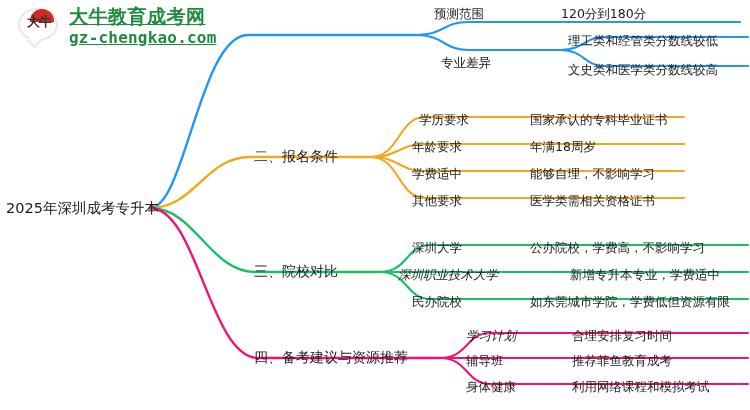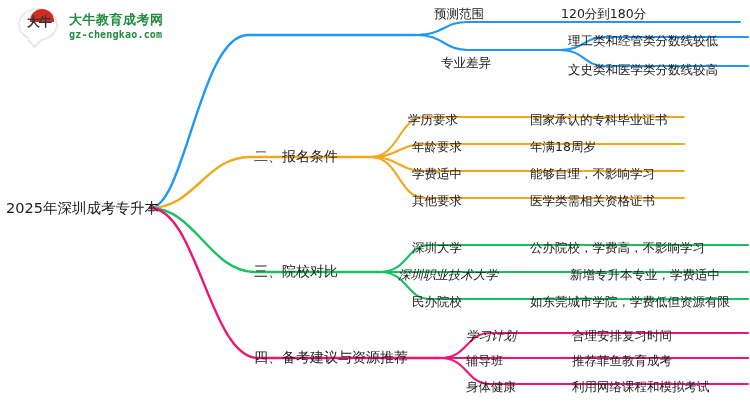--- a/index.html
+++ b/index.html
@@ -30,26 +30,28 @@
     position:absolute;left:12px;top:3px;width:24px;height:13px;
     background:#d32b22;border-radius:14px 14px 0 0;
   }
   .mark-text{
     position:absolute;left:4px;top:9px;width:34px;text-align:center;
     font-size:13px;font-weight:bold;color:#333;line-height:1.05;
     font-family:"DejaVu Sans",sans-serif;letter-spacing:-1px;
   }
   .logo-txt{display:flex;flex-direction:column;line-height:1;}
   .logo-main{
-    font-size:13px;font-weight:bold;color:#1f8b3d;letter-spacing:.5px;
+    font-size:19px;font-weight:bold;color:#1f8b3d;letter-spacing:.5px;
     font-family:"DejaVu Sans",sans-serif;
+    text-decoration:underline;
   }
   .logo-sub{
-    font-size:10px;font-weight:bold;color:#1f8b3d;margin-top:4px;letter-spacing:.2px;
+    font-size:16px;font-weight:bold;color:#1f8b3d;margin-top:4px;letter-spacing:.2px;
     font-family:"DejaVu Sans Mono","Liberation Mono",monospace;
+    text-decoration:underline;
   }
 
   
   .node{
     position:absolute;white-space:nowrap;color:#1b1b1b;
     font-family:"DejaVu Sans","Liberation Sans",sans-serif;
   }
   .root{font-size:14.5px;}
   .lvl1{font-size:14px;}
   .lvl2{font-size:12.5px;text-align:right;}
@@ -104,21 +106,21 @@
 
   <div class="node lvl2" style="left:434px;top:6px;">预测范围</div>
   <div class="node lvl3" style="left:561px;top:6px;">120分到180分</div>
 
   <div class="node lvl2" style="left:441px;top:55px;">专业差异</div>
   <div class="node lvl3" style="left:568px;top:33px;">理工类和经管类分数线较低</div>
   <div class="node lvl3" style="left:568px;top:62px;">文史类和医学类分数线较高</div>
 
   <div class="node lvl1" style="left:254px;top:148px;">二、报名条件</div>
 
-  <div class="node lvl2" style="left:408px;top:112px;">学历要求</div>
+  <div class="node lvl2" style="left:419px;top:112px;">学历要求</div>
   <div class="node lvl3" style="left:530px;top:112px;">国家承认的专科毕业证书</div>
 
   <div class="node lvl2" style="left:412px;top:139px;">年龄要求</div>
   <div class="node lvl3" style="left:530px;top:139px;">年满18周岁</div>
 
   <div class="node lvl2" style="left:412px;top:166px;">学费适中</div>
   <div class="node lvl3" style="left:530px;top:166px;">能够自理，不影响学习</div>
 
   <div class="node lvl2" style="left:412px;top:193px;">其他要求</div>
   <div class="node lvl3" style="left:530px;top:193px;">医学类需相关资格证书</div>

